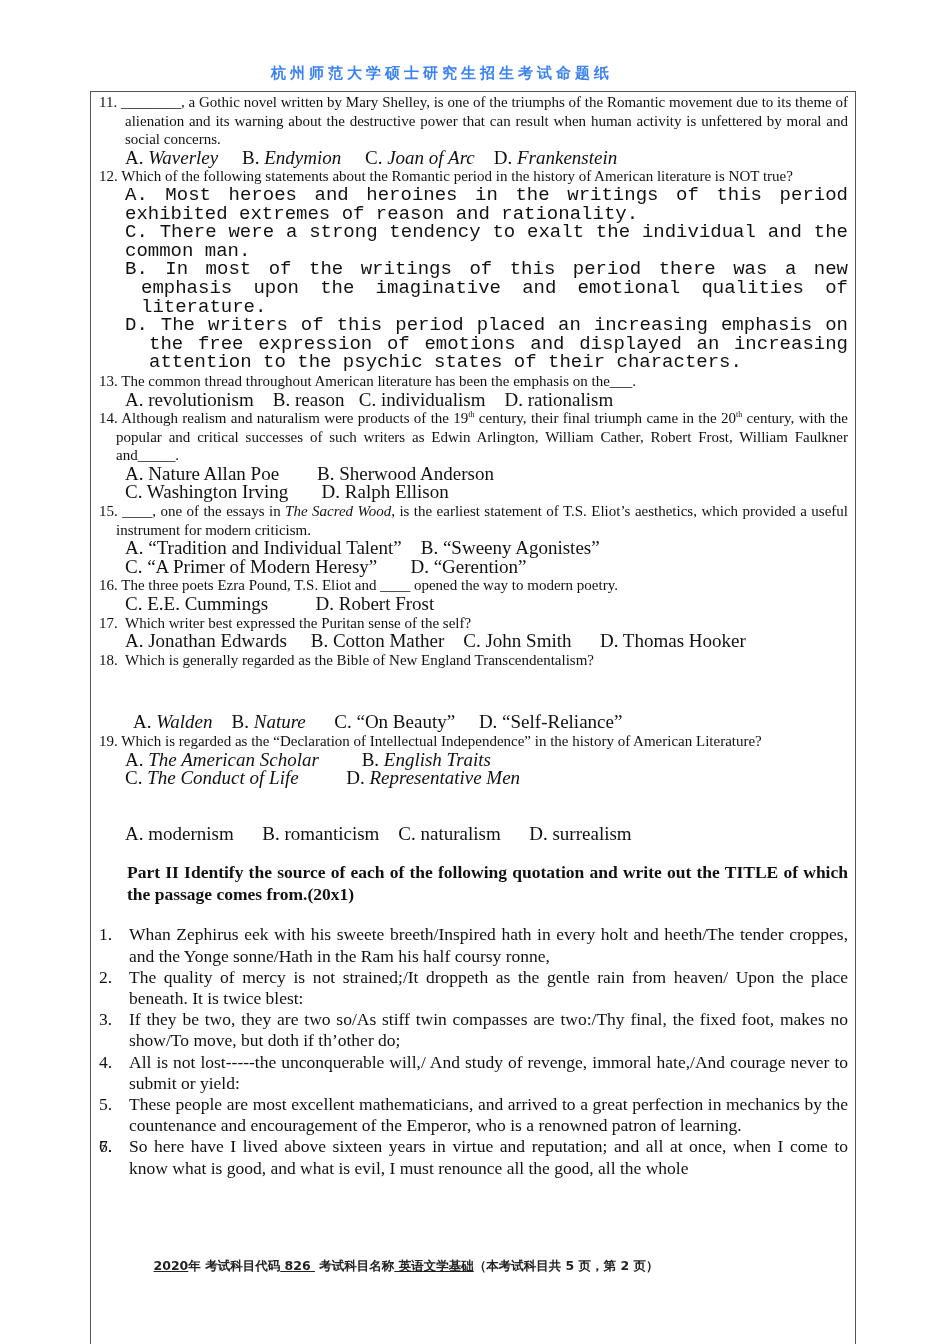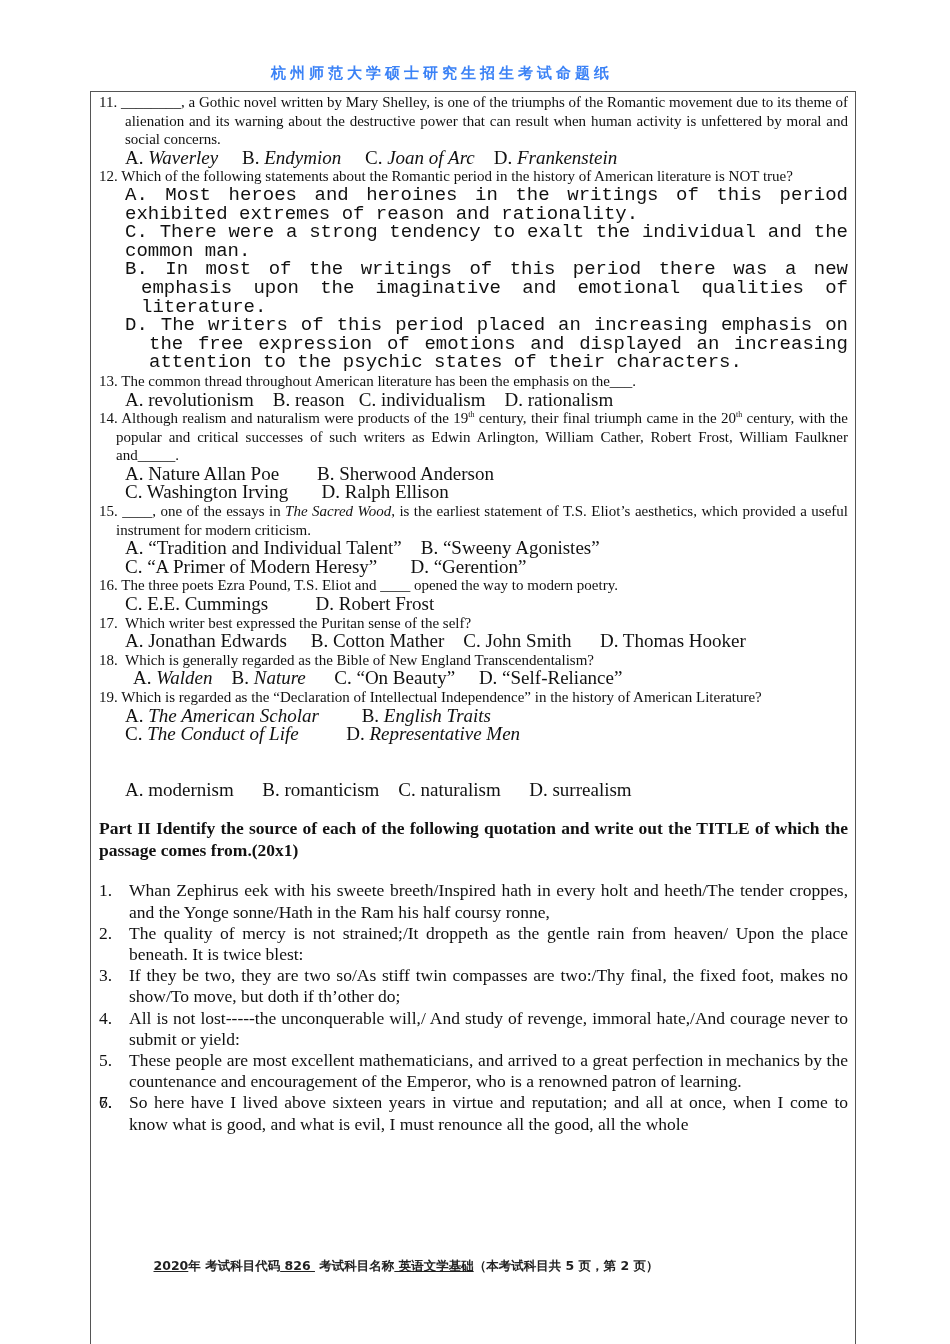--- a/index.html
+++ b/index.html
@@ -17,27 +17,28 @@
     position: absolute; left: 90px; top: 91px; width: 766px; height: 1254px;
     border: 1px solid #555; box-sizing: border-box; overflow: hidden;
   }
   .content { position: absolute; left: 8px; top: 1px; width: 749px; }
   .q { font-size: 15px; line-height: 18.6px; text-align: justify; }
   .q .stem { padding-left: 26px; text-indent: -26px; }
   .q .stem.narrow { padding-left: 17px; text-indent: -17px; }
   .opt { padding-left: 26px; font-size: 19px; line-height: 18.6px; white-space: pre; }
   .opt.long { white-space: normal; text-align: justify; padding-left: 42px; text-indent: -16px; font-family: Liberation Mono, monospace; }
   .opt.long.d { padding-left: 50px; text-indent: -24px; }
-  .opt.extra { padding-left: 34px; }
+  .opt.extra { padding-left: 34px; margin-top: 44px; }
   i { font-style: italic; }
   sup { font-size: 8px; vertical-align: super; line-height: 0; }
   .gap { height: 37px; }
   .part2 {
     margin-top: 18px; font-weight: bold; font-size: 17.5px; line-height: 22px;
     text-align: justify;
+    margin-left: 28px;
   }
   .quotes { margin-top: 19px; }
   .quote { position: relative; padding-left: 30px; font-size: 17.5px; line-height: 21.2px; text-align: justify; }
   .quote .num { position: absolute; left: 0; top: 0; }
   .footer {
     position: absolute; left: 0; top: 1258px; width: 812px; text-align: center;
     font-family: "DejaVu Sans", sans-serif; font-size: 12.5px; font-weight: bold; color: #222;
   }
   .u { text-decoration: underline; }
 </style>

